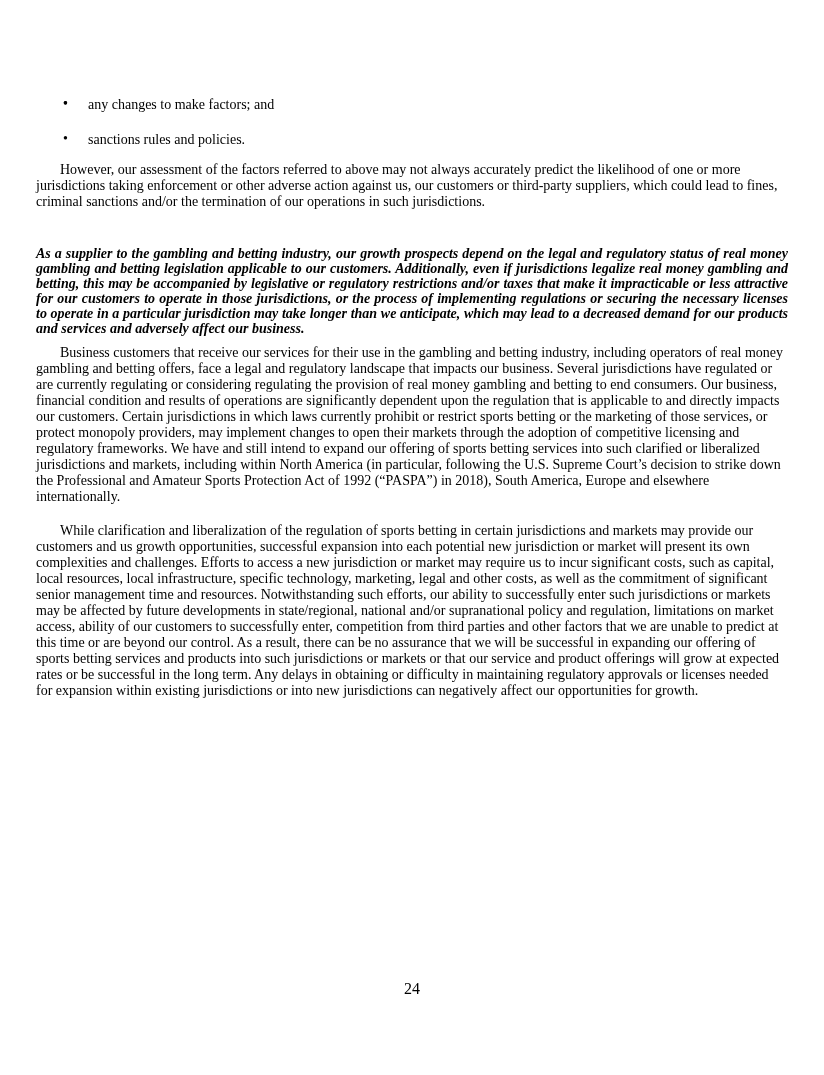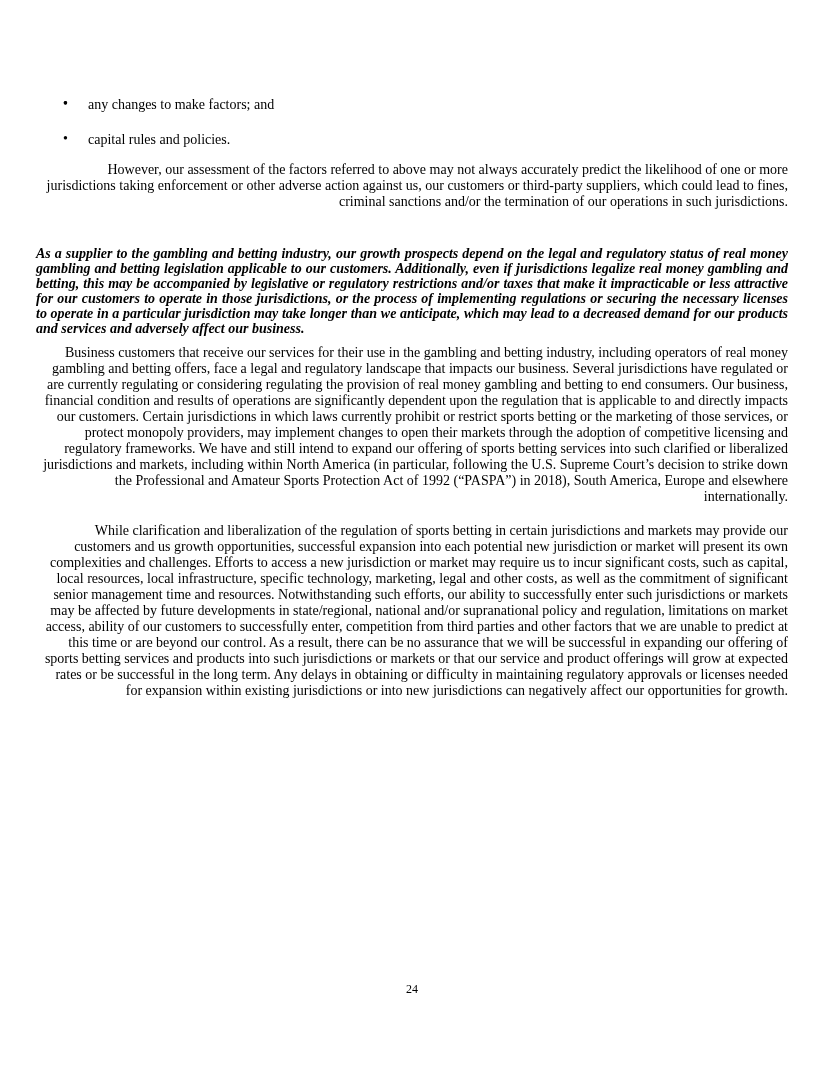--- a/index.html
+++ b/index.html
@@ -33,58 +33,58 @@
   .bullet-item:last-child {
     margin-bottom: 0;
   }
   .bullet-marker {
     position: absolute;
     left: 27px;
     top: -1px;
   }
   .para {
     margin: 0 0 18px 0;
-    text-align: right;
+    text-align: left;
   }
   .para.indent {
     text-indent: 24px;
   }
   .para.risk-heading {
     font-weight: bold;
     font-style: italic;
     line-height: 15px;
     text-align: justify;
     margin-bottom: 9px;
     margin-top: 36px;
   }
   .page-number {
     position: absolute;
     top: 981px;
     left: 0;
     width: 100%;
     text-align: center;
-    font-size: 12px;
+    font-size: 16px;
   }
 </style>
 </head>
 <body>
 
 <div class="page">
 
   <ul class="bullet-list">
     <li class="bullet-item">
       <span class="bullet-marker">•</span>
     </li>
     <li class="bullet-item">
       <span class="bullet-marker">•</span>
       <span class="bullet-text">any changes to make factors; and</span>
     </li>
     <li class="bullet-item">
       <span class="bullet-marker">•</span>
-      <span class="bullet-text">capital rules and policies.</span>
+      <span class="bullet-text">sanctions rules and policies.</span>
     </li>
   </ul>
 
   <p class="para indent">However, our assessment of the factors referred to above may not always accurately predict the likelihood of one or more jurisdictions taking enforcement or other adverse action against us, our customers or third-party suppliers, which could lead to fines, criminal sanctions and/or the termination of our operations in such jurisdictions.</p>
 
   <p class="para risk-heading">As a supplier to the gambling and betting industry, our growth prospects depend on the legal and regulatory status of real money gambling and betting legislation applicable to our customers. Additionally, even if jurisdictions legalize real money gambling and betting, this may be accompanied by legislative or regulatory restrictions and/or taxes that make it impracticable or less attractive for our customers to operate in those jurisdictions, or the process of implementing regulations or securing the necessary licenses to operate in a particular jurisdiction may take longer than we anticipate, which may lead to a decreased demand for our products and services and adversely affect our business.</p>
 
   <p class="para indent">Business customers that receive our services for their use in the gambling and betting industry, including operators of real money gambling and betting offers, face a legal and regulatory landscape that impacts our business. Several jurisdictions have regulated or are currently regulating or considering regulating the provision of real money gambling and betting to end consumers. Our business, financial condition and results of operations are significantly dependent upon the regulation that is applicable to and directly impacts our customers. Certain jurisdictions in which laws currently prohibit or restrict sports betting or the marketing of those services, or protect monopoly providers, may implement changes to open their markets through the adoption of competitive licensing and regulatory frameworks. We have and still intend to expand our offering of sports betting services into such clarified or liberalized jurisdictions and markets, including within North America (in particular, following the U.S. Supreme Court’s decision to strike down the Professional and Amateur Sports Protection Act of 1992 (“PASPA”) in 2018), South America, Europe and elsewhere internationally.</p>
 
   <p class="para indent">While clarification and liberalization of the regulation of sports betting in certain jurisdictions and markets may provide our customers and us growth opportunities, successful expansion into each potential new jurisdiction or market will present its own complexities and challenges. Efforts to access a new jurisdiction or market may require us to incur significant costs, such as capital, local resources, local infrastructure, specific technology, marketing, legal and other costs, as well as the commitment of significant senior management time and resources. Notwithstanding such efforts, our ability to successfully enter such jurisdictions or markets may be affected by future developments in state/regional, national and/or supranational policy and regulation, limitations on market access, ability of our customers to successfully enter, competition from third parties and other factors that we are unable to predict at this time or are beyond our control. As a result, there can be no assurance that we will be successful in expanding our offering of sports betting services and products into such jurisdictions or markets or that our service and product offerings will grow at expected rates or be successful in the long term. Any delays in obtaining or difficulty in maintaining regulatory approvals or licenses needed for expansion within existing jurisdictions or into new jurisdictions can negatively affect our opportunities for growth.</p>

